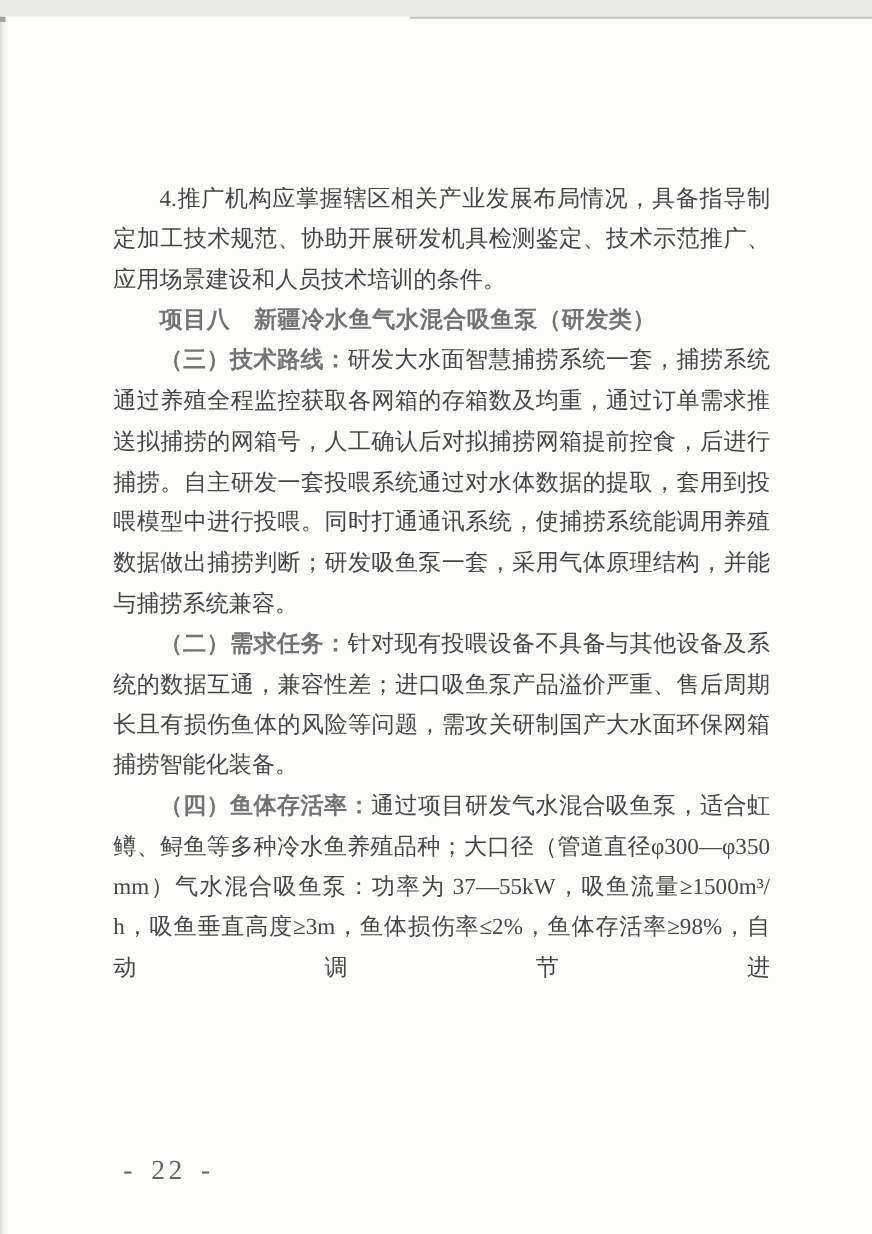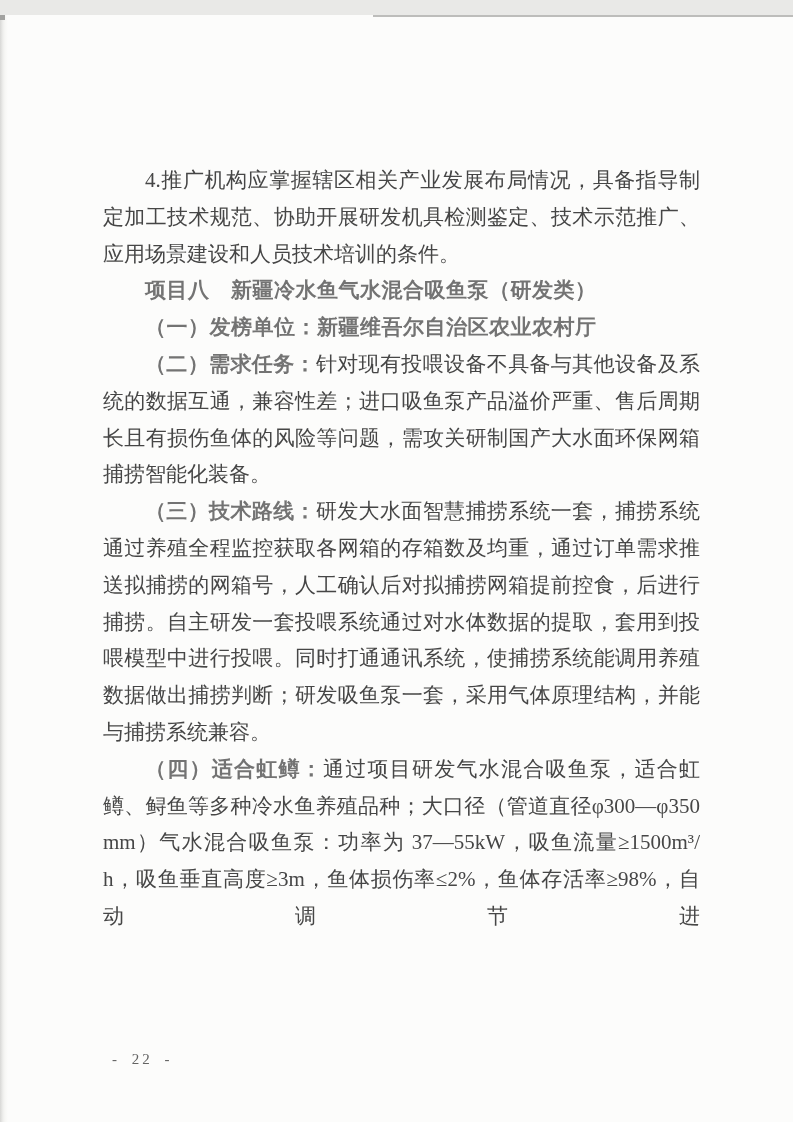--- a/index.html
+++ b/index.html
@@ -65,21 +65,21 @@
   p.heading .para-label {
     letter-spacing: 0.5px;
   }
   p.fill-last {
     text-align-last: justify;
   }
   .footer-page-number {
     position: absolute;
     left: 112px;
     top: 1036px;
-    font-size: 15px;
+    font-size: 25px;
     color: #636363;
     letter-spacing: 3px;
     word-spacing: 5px;
     font-family: "Liberation Serif", "DejaVu Serif", serif;
   }
 </style>
 </head>
 <body>
 
 <div class="page">
@@ -88,27 +88,26 @@
   <div class="edge-top"></div>
   <div class="corner-mark"></div>
 
   <div class="doc-body">
 
     <p><span class="para-label"></span><span>4.推广机构应掌握辖区相关产业发展布局情况，具备指导制定加工技术规范、协助开展研发机具检测鉴定、技术示范推广、应用场景建设和人员技术培训的条件。</span></p>
 
 
     <p class="heading"><span class="para-label">项目八　新疆冷水鱼气水混合吸鱼泵（研发类）</span><span></span></p>
 
-    <p class="heading"><span class="para-label">（一）发榜单位：新疆维吾尔自治区农业农村厅</span><span></span></p>
+
+    <p><span class="para-label">（三）技术路线：</span><span>研发大水面智慧捕捞系统一套，捕捞系统通过养殖全程监控获取各网箱的存箱数及均重，通过订单需求推送拟捕捞的网箱号，人工确认后对拟捕捞网箱提前控食，后进行捕捞。自主研发一套投喂系统通过对水体数据的提取，套用到投喂模型中进行投喂。同时打通通讯系统，使捕捞系统能调用养殖数据做出捕捞判断；研发吸鱼泵一套，采用气体原理结构，并能与捕捞系统兼容。</span></p>
 
     <p><span class="para-label">（二）需求任务：</span><span>针对现有投喂设备不具备与其他设备及系统的数据互通，兼容性差；进口吸鱼泵产品溢价严重、售后周期长且有损伤鱼体的风险等问题，需攻关研制国产大水面环保网箱捕捞智能化装备。</span></p>
 
-    <p><span class="para-label">（三）技术路线：</span><span>研发大水面智慧捕捞系统一套，捕捞系统通过养殖全程监控获取各网箱的存箱数及均重，通过订单需求推送拟捕捞的网箱号，人工确认后对拟捕捞网箱提前控食，后进行捕捞。自主研发一套投喂系统通过对水体数据的提取，套用到投喂模型中进行投喂。同时打通通讯系统，使捕捞系统能调用养殖数据做出捕捞判断；研发吸鱼泵一套，采用气体原理结构，并能与捕捞系统兼容。</span></p>
-
-    <p class="fill-last"><span class="para-label">（四）适合虹鳟：</span><span>通过项目研发气水混合吸鱼泵，适合虹鳟、鲟鱼等多种冷水鱼养殖品种；大口径（管道直径φ300—φ350mm）气水混合吸鱼泵：功率为 37—55kW，吸鱼流量≥1500m³/h，吸鱼垂直高度≥3m，鱼体损伤率≤2%，鱼体存活率≥98%，自动调节进</span></p>
+    <p class="fill-last"><span class="para-label">（四）鱼体存活率：</span><span>通过项目研发气水混合吸鱼泵，适合虹鳟、鲟鱼等多种冷水鱼养殖品种；大口径（管道直径φ300—φ350mm）气水混合吸鱼泵：功率为 37—55kW，吸鱼流量≥1500m³/h，吸鱼垂直高度≥3m，鱼体损伤率≤2%，鱼体存活率≥98%，自动调节进</span></p>
 
   </div>
 
   <div class="footer-page-number">- 22 -</div>
 
   <div class="edge-bottom"></div>
 
 </div>
 
 </body></html>

